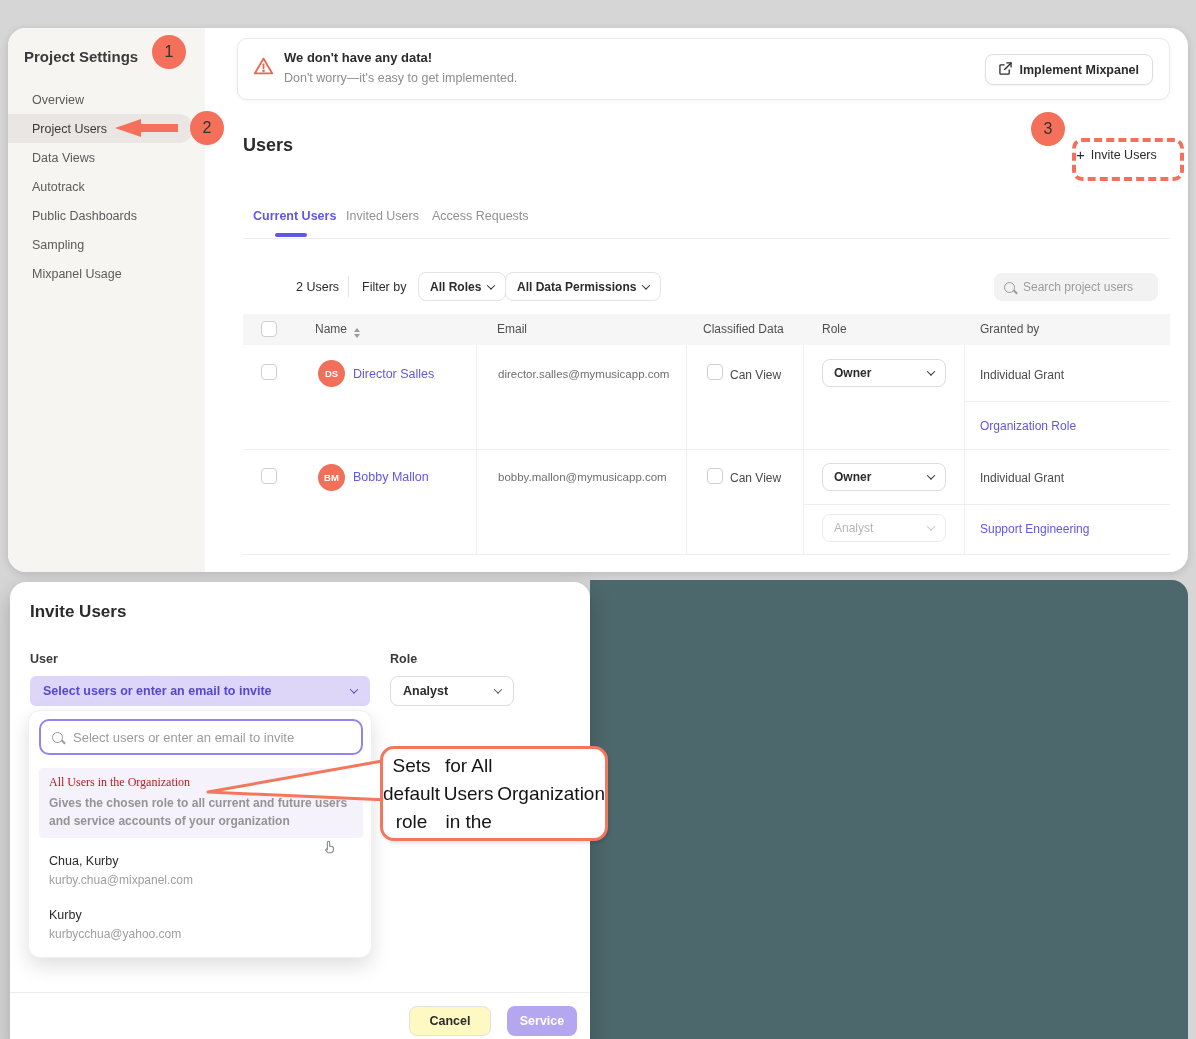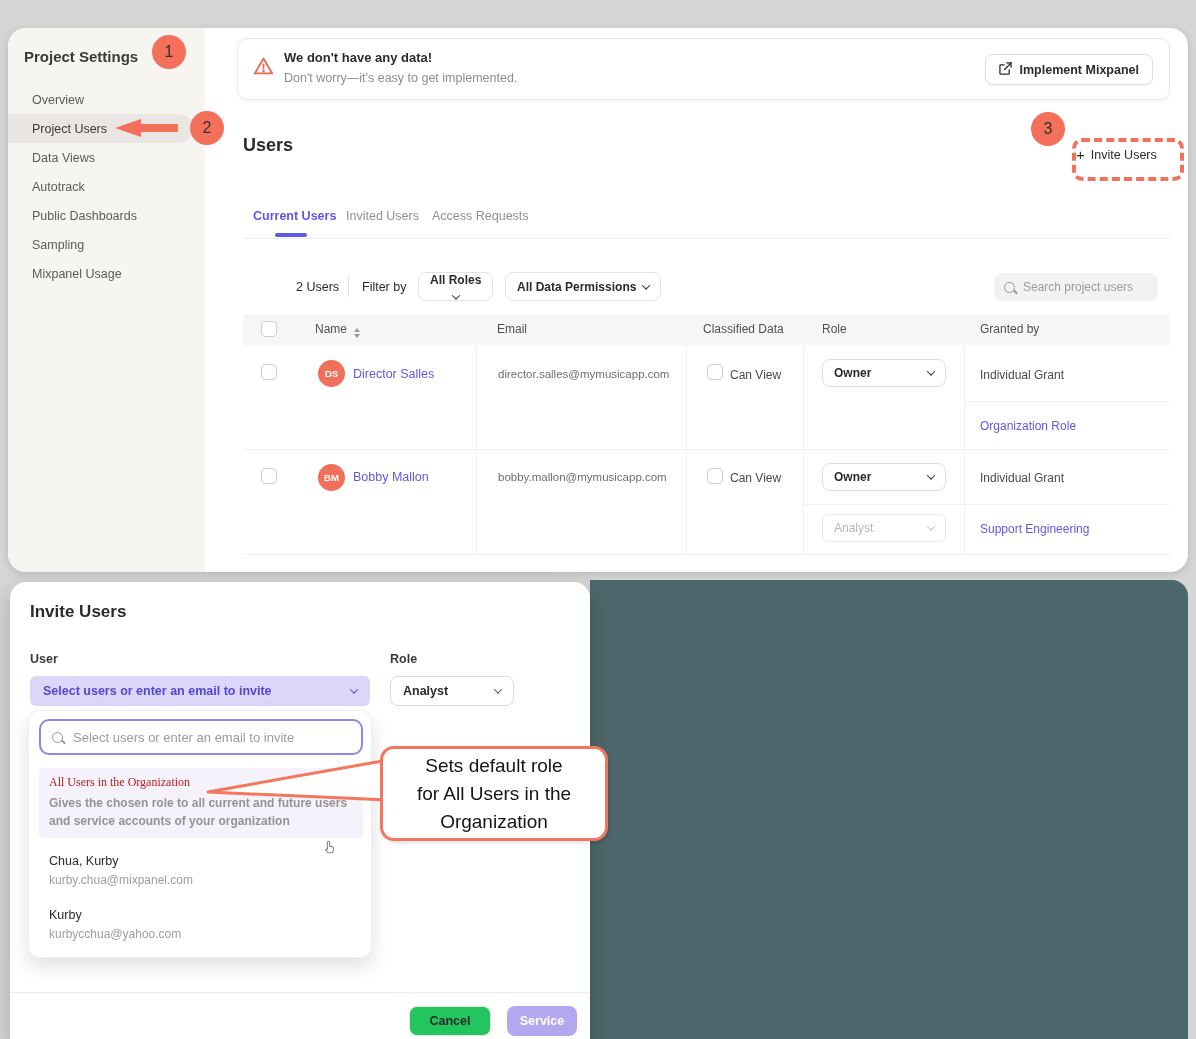--- a/index.html
+++ b/index.html
@@ -76,26 +76,26 @@
   .dd-panel { position:absolute; left:18px; top:128px; width:344px; height:248px; background:#fff; border:1px solid #f0f0f0; border-radius:12px; box-shadow:0 8px 20px rgba(0,0,0,.13); z-index:11; }
   .dd-search { position:absolute; left:10px; top:8px; width:324px; height:36px; border:2px solid #9384ec; border-radius:10px; display:flex; align-items:center; gap:10px; padding:0 11px; font-size:13px; color:#9b9b9b; cursor:text; background:#fff; }
   .opt-hl { position:absolute; left:10px; top:57px; width:324px; height:70px; background:#f5f2fc; border-radius:4px; padding:7px 10px; cursor:pointer; }
   .opt-hl .o-name { font-size:12px; color:#b91c1c; margin-bottom:4px;font-family:Liberation Serif, serif; }
   .opt-hl .o-desc { font-size:12px; color:#949494; line-height:1.5;font-weight:bold; }
   .dd-opt { position:absolute; left:20px; cursor:pointer; }
   .dd-opt .o-name { font-size:12.5px; color:#2b2b2b; margin-bottom:5px; }
   .dd-opt .o-mail { font-size:12px; color:#9e9e9e; }
   .cursor-ico { position:absolute; left:292px; top:128px; z-index:12; }
   .modal-footline { position:absolute; left:0; top:410px; width:580px; height:1px; background:#ededed; }
-  .btn-cancel { position:absolute; left:399px; top:424px; width:82px; height:30px; background:#22c55e; border:1px solid #e2e2e2; border-radius:8px; font-size:12.5px; font-weight:600; color:#2b2b2b; display:flex; align-items:center; justify-content:center; cursor:pointer; }
+  .btn-cancel { position:absolute; left:399px; top:424px; width:82px; height:30px; background:#fef9c3; border:1px solid #e2e2e2; border-radius:8px; font-size:12.5px; font-weight:600; color:#2b2b2b; display:flex; align-items:center; justify-content:center; cursor:pointer; }
   .btn-invite { position:absolute; left:497px; top:424px; width:70px; height:30px; background:#b4a6ef; border-radius:8px; font-size:12.5px; font-weight:600; color:#fff; display:flex; align-items:center; justify-content:center; cursor:pointer; }
 
   
   .callout-tail { position:absolute; left:198px; top:726px; z-index:20; }
-  .callout { position:absolute; left:380px; top:722px; width:228px; height:95px; background:#fff; border:3px solid #f4765c; border-radius:14px; z-index:21; box-shadow:2px 3px 2px rgba(0,0,0,.08); display:flex; flex-direction:column; align-items:center; justify-content:center; }
+  .callout { position:absolute; left:380px; top:722px; width:228px; height:95px; background:#fff; border:3px solid #f4765c; border-radius:14px; z-index:21; box-shadow:2px 3px 2px rgba(0,0,0,.08); display:flex; align-items:center; justify-content:center; }
   .callout div { font-size:19px; color:#141414; line-height:28px; text-align:center; }
 </style>
 </head>
 <body>
 
 <div class="canvas">
 
   <div class="top-card">
 
     <aside class="sidebar">
@@ -142,21 +142,21 @@
 
     <div class="tab active" style="left:245px;">Current Users</div>
     <div class="tab" style="left:338px;">Invited Users</div>
     <div class="tab" style="left:424px;">Access Requests</div>
     <div class="tab-underline"></div>
     <div class="tabs-divider"></div>
 
     <div class="flt-text" style="left:288px; top:252px;">2 Users</div>
     <div class="v-div"></div>
     <div class="flt-text" style="left:354px; top:252px;">Filter by</div>
-    <div class="flt-btn" style="left:410px;flex-direction:column;">
+    <div class="flt-btn" style="left:410px;">
       <span>All Roles</span>
       <span class="chev"></span>
     </div>
     <div class="flt-btn" style="left:497px;">
       <span>All Data Permissions</span>
       <span class="chev"></span>
     </div>
     <div class="search-box">
       <span class="mag"></span>
       <span>Search project users</span>

